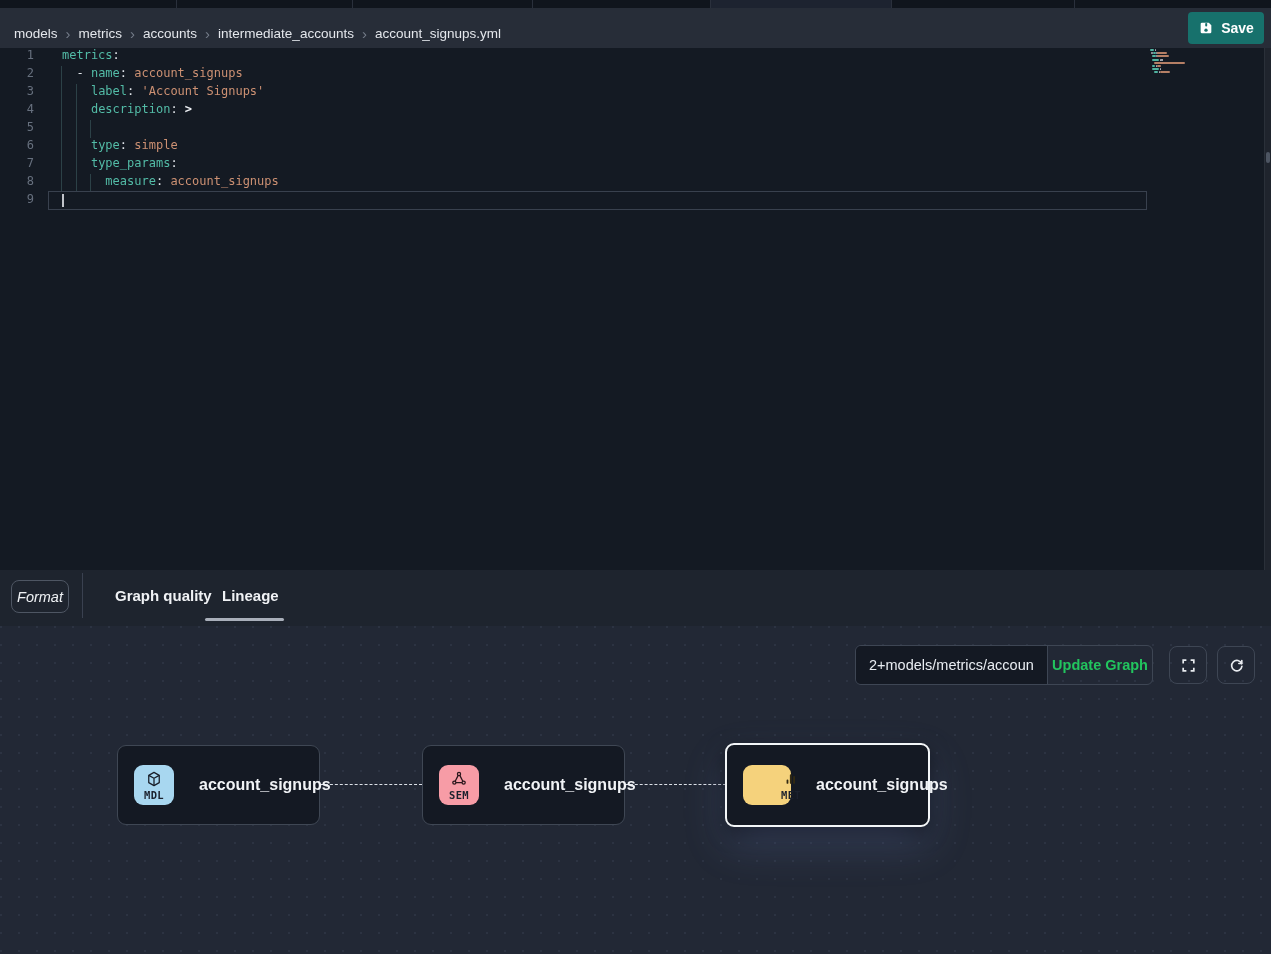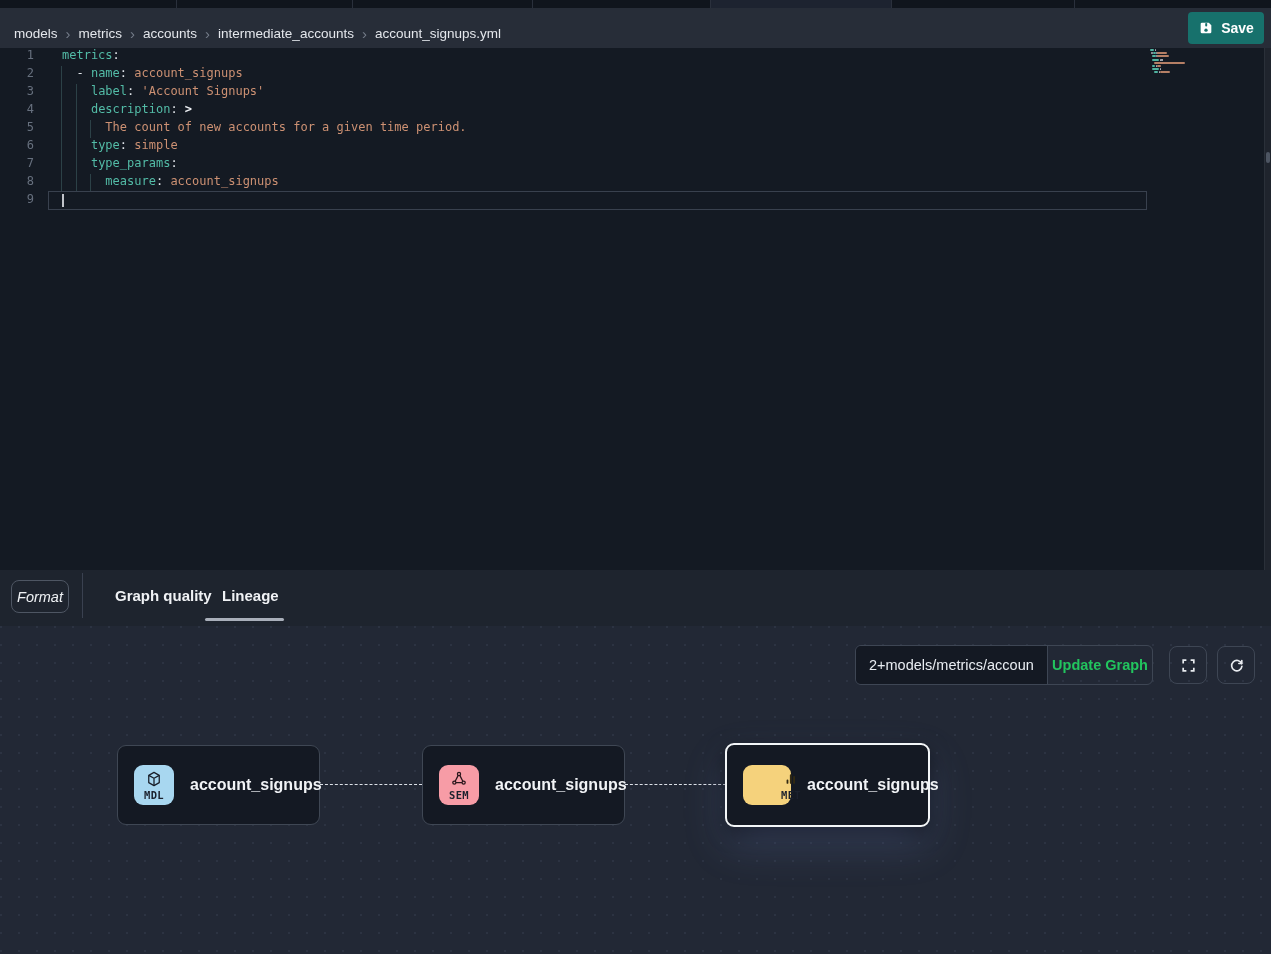--- a/index.html
+++ b/index.html
@@ -61,21 +61,21 @@
     border:1px solid #3e4654; border-radius:6px; overflow:hidden; }
   .ctrl-input { width:192px; height:38px; background:#141923; border:none; border-right:1px solid #3e4654;
     color:#e9edf2; font-size:14.5px; font-family:"Liberation Sans", sans-serif; padding:0 13px; outline:none; }
   .ctrl-btn { width:104px; height:38px; background:transparent; border:none; color:#22c55e;
     font-size:14.5px; font-weight:bold; font-family:"Liberation Sans", sans-serif; cursor:pointer; }
   .icon-btn { position:absolute; top:76px; width:38px; height:38px; border:1px solid #3e4654;
     border-radius:8px; background:transparent; display:flex; align-items:center; justify-content:center; cursor:pointer; }
 
   .edge { position:absolute; height:0; border-top:1.6px dashed #dde1e8; }
   .node { position:absolute; width:203px; height:80px; background:#141923; border:1px solid #3f4754;
-    border-radius:9px; display:flex; align-items:center; padding-left:16px; cursor:pointer; }
+    border-radius:9px; display:flex; align-items:center; padding-left:16px; cursor:pointer;gap:9px; }
   .node.selected { width:205px; height:84px; border:2px solid #f3f6f8;
     box-shadow:0 18px 42px rgba(120,140,210,.22), 0 6px 18px rgba(0,0,0,.55); }
   .badge { width:40px; height:40px; border-radius:9px; flex:none; display:flex; flex-direction:column;
     align-items:center; justify-content:center; }
   .badge-label { font:bold 10.5px "DejaVu Sans Mono", monospace; color:#1b212d; letter-spacing:.3px; margin-top:1px; }
   .node-label { margin-left:16px; font-size:16px; font-weight:bold; color:#f1f3f6; }
 </style>
 </head>
 <body>
 
@@ -128,21 +128,20 @@
         <div class="code-row">
           <span class="gutter-no">3</span>
           <span class="code-text">    <span class="tk-key">label</span><span class="tk-p">:</span><span class="tk-val"> 'Account Signups'</span></span>
         </div>
         <div class="code-row">
           <span class="gutter-no">4</span>
           <span class="code-text">    <span class="tk-key">description</span><span class="tk-p">:</span><span class="tk-op"> &gt;</span></span>
         </div>
         <div class="code-row">
           <span class="gutter-no">5</span>
-          <span class="code-text">      <span class="tk-val">The count of new accounts for a given time period.</span></span>
         </div>
         <div class="code-row">
           <span class="gutter-no">6</span>
           <span class="code-text">    <span class="tk-key">type</span><span class="tk-p">:</span><span class="tk-val"> simple</span></span>
         </div>
         <div class="code-row">
           <span class="gutter-no">7</span>
           <span class="code-text">    <span class="tk-key">type_params</span><span class="tk-p">:</span></span>
         </div>
         <div class="code-row">

